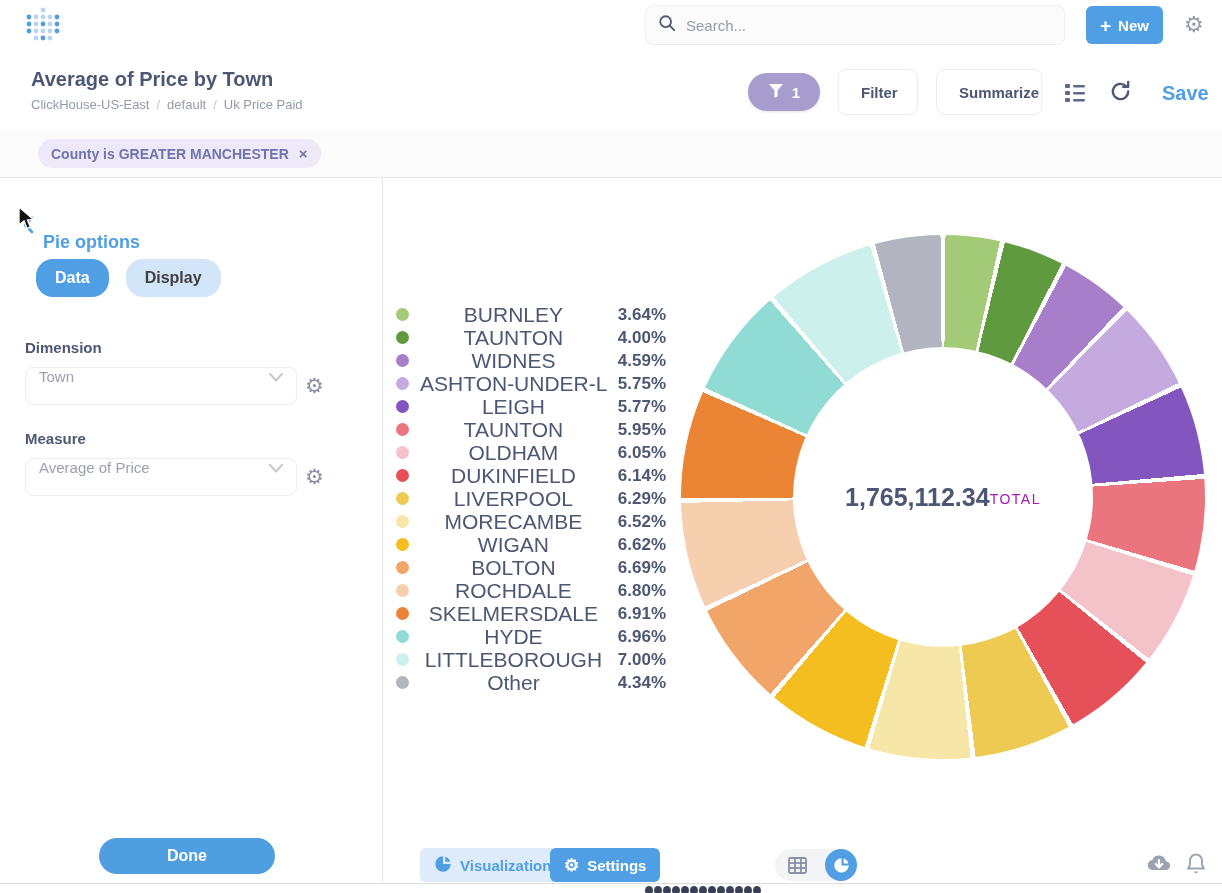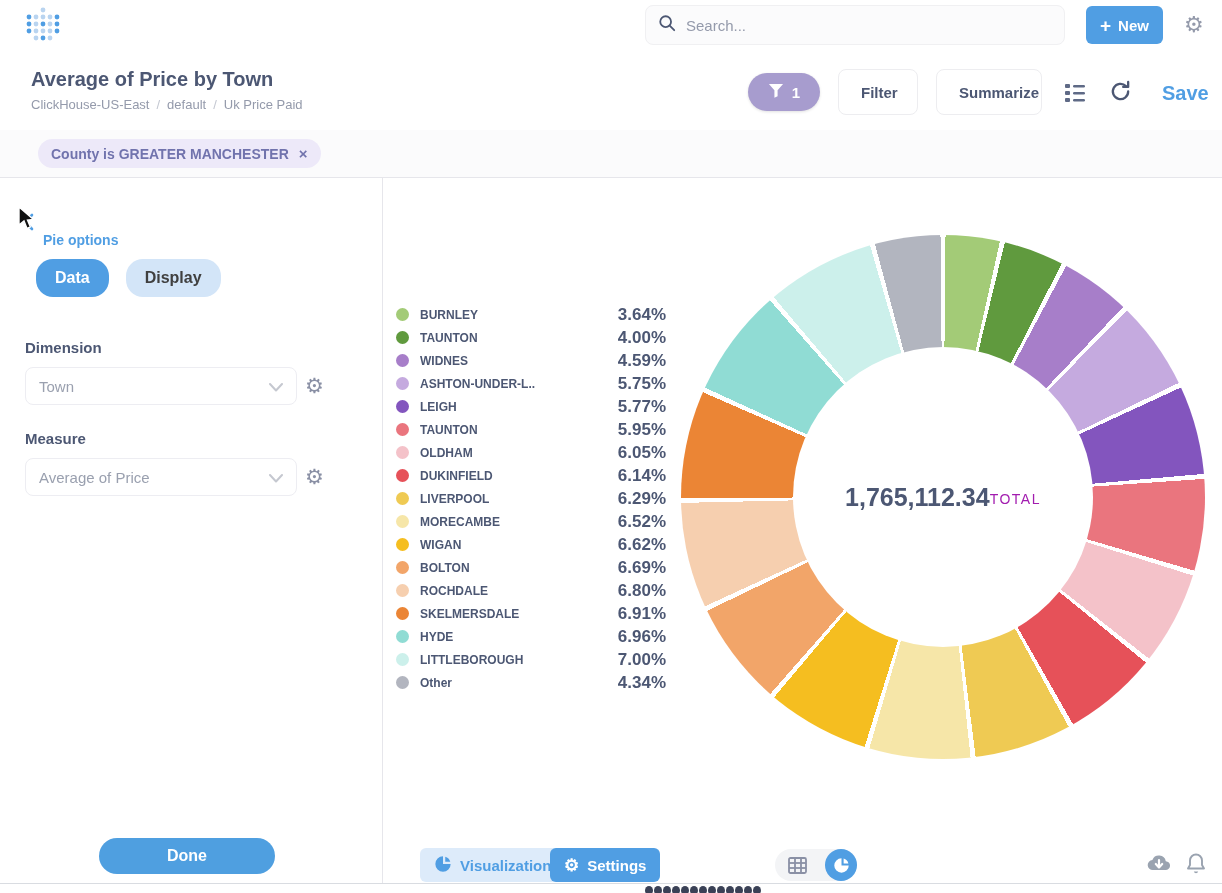--- a/index.html
+++ b/index.html
@@ -44,43 +44,43 @@
     background:#EDE9F9; color:#7173AD; font-weight:bold; font-size:14px;
     display:flex; align-items:center; padding:0 13px; gap:10px; cursor:pointer;text-align:center; }
   .filter-pill .x { font-size:15px; cursor:pointer; }
 
   
   .v-divider { position:absolute; left:382px; top:178px; width:1px; height:705px; background:#E6E6EB; }
   .h-bottom { position:absolute; left:0; top:883px; width:1222px; height:1px; background:#D9DCE1; }
 
   
   .sb-title-row { position:absolute; left:22px; top:200px; display:flex; align-items:center; gap:9px; }
-  .sb-title { color:#509EE3; font-size:14px; font-weight:bold;margin-top:32px; }
+  .sb-title { color:#509EE3; font-size:18px; font-weight:bold;margin-top:32px; }
   .cursor-overlay { position:absolute; left:17px; top:206px; z-index:50; }
   .tabs { position:absolute; left:36px; top:259px; display:flex; gap:17px; }
   .tab { height:38px; border-radius:17px; border:none; font-family:inherit; font-size:16px;
     font-weight:bold; padding:8px 19px; cursor:pointer; }
   .tab.active { background:#509EE3; color:#fff; }
   .tab.inactive { background:#D3E5F8; color:#404040; }
   .fld-label { position:absolute; left:25px; font-size:15px; font-weight:bold; color:#4C5773; }
   .dropdown { position:absolute; left:25px; width:272px; height:38px; border:1px solid #EDEDF2;
-    border-radius:8px; display:flex; align-items:center; padding:0 13px; cursor:pointer;
+    border-radius:8px; display:flex; align-items:flex-start; padding:0 13px; cursor:pointer;
     color:#9AA0AF; font-size:15px; background:#fff; justify-content:space-between; }
   .dd-chev { color:#C5C8D0; }
   .fld-gear { position:absolute; left:305px; font-size:21px; color:#8A90A5; cursor:pointer; }
   .btn-done { position:absolute; left:99px; top:838px; width:176px; height:36px; border:none;
     border-radius:18px; background:#4F9FE0; color:#fff; font-weight:bold; font-size:16px;
     cursor:pointer; font-family:inherit; }
 
   
   .legend { position:absolute; left:396px; top:303px; width:270px; }
   .legend-row { display:flex; align-items:center; height:23px; gap:11px; }
   .legend-dot { width:13px; height:13px; border-radius:50%; flex:0 0 13px; }
-  .legend-name { flex:1; font-size:12px; font-weight:bold; color:#4C5773; white-space:nowrap;
-    overflow:hidden; }
+  .legend-name { flex:1; font-size:21px; font-weight:normal; color:#4C5773; white-space:nowrap;
+    overflow:hidden;text-align:center; }
   .legend-pct { font-size:17px; font-weight:bold; color:#4C5773; }
   .donut { position:absolute; left:681px; top:235px; width:524px; height:524px; border-radius:50%; }
   .donut-hole { position:absolute; left:112px; top:112px; width:300px; height:300px; border-radius:50%;
     background:#fff; display:flex; flex-direction:row; align-items:center; justify-content:center; }
   .donut-total { font-size:25px; font-weight:bold; color:#4C5773; }
   .donut-total-label { font-size:14px; color:#a21caf; letter-spacing:1.5px; margin-top:3px; }
 
   
   .btn-viz { position:absolute; left:420px; top:848px; height:34px; border:none; border-radius:6px;
     background:#DDEBFA; color:#509EE3; font-weight:bold; font-size:15px; padding:0 14px;

